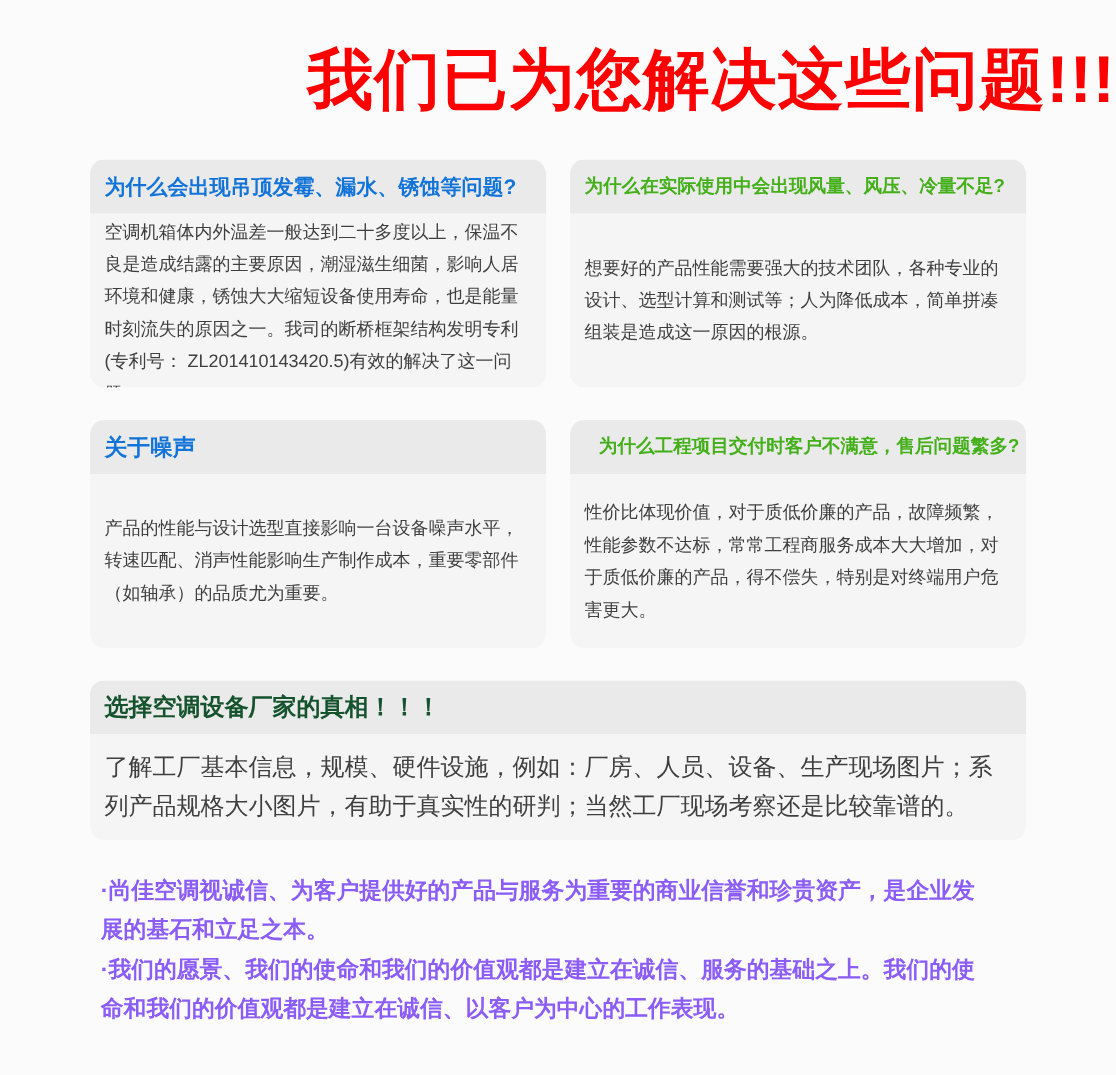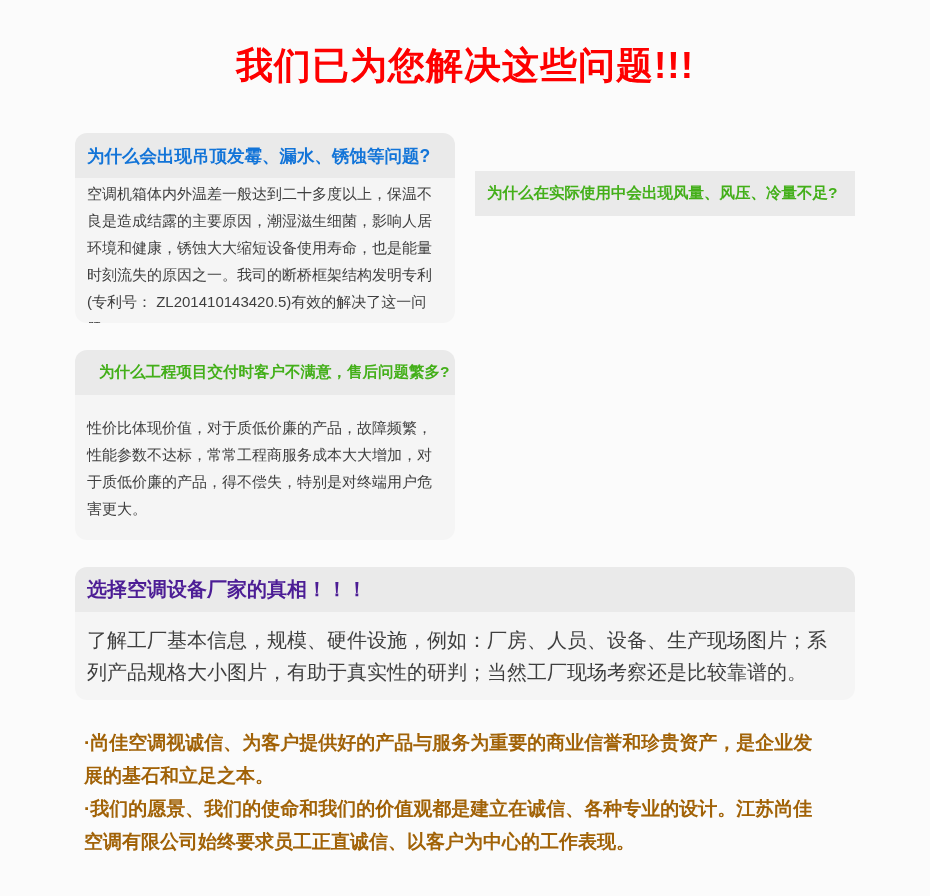--- a/index.html
+++ b/index.html
@@ -8,22 +8,22 @@
     width: 930px;
     height: 896px;
     background: #fbfbfb;
     font-family: "Liberation Sans", sans-serif;
     overflow: hidden;
   }
   .page-title {
     margin: 0;
     height: 133px;
     padding-top: 34px;
-    text-align: center;
-    font-size: 37px;
+    text-align: right;
+    font-size: 55px;
     line-height: 64px;
     font-weight: 700;
     letter-spacing: 1px;
     white-space: nowrap;
   }
   .cards-grid {
     display: grid;
     margin-left: 75px;
     width: 780px;
     grid-template-columns: 380px 380px;
@@ -82,36 +82,45 @@
 <div class="cards-grid">
 
   <section class="card c1">
     <div class="card-head" style="color: rgb(18, 116, 216);">为什么会出现吊顶发霉、漏水、锈蚀等问题?</div>
     <div class="card-body">
       <p><span>空调机箱体内外温差一般达到二十多度以上，保温不良是造成结露的主要原因，潮湿滋生细菌，影响人居环境和健康，锈蚀大大缩短设备使用寿命，也是能量时刻流失的原因之一。我司的断桥框架结构发明专利</span><span class="patent-bold">(专利号： ZL201410143420.5)</span><span>有效的解决了这一问题。</span></p>
     </div>
   </section>
 
   <section class="card c2">
-    <div class="card-head" style="color: rgb(67, 175, 25); margin-top: 38px;">为什么在实际使用中会出现风量、风压、冷量不足?</div>
+    <div class="card-head" style="color: rgb(67, 175, 25);">为什么在实际使用中会出现风量、风压、冷量不足?</div>
+    <div class="card-body">
+      <p>想要好的产品性能需要强大的技术团队，各种专业的设计、选型计算和测试等；人为降低成本，简单拼凑组装是造成这一原因的根源。</p>
+    </div>
   </section>
 
+  <section class="card c3">
+    <div class="card-head" style="color: rgb(18, 116, 216);">关于噪声</div>
+    <div class="card-body">
+      <p>产品的性能与设计选型直接影响一台设备噪声水平，转速匹配、消声性能影响生产制作成本，重要零部件（如轴承）的品质尤为重要。</p>
+    </div>
+  </section>
 
   <section class="card c4">
     <div class="card-head" style="color: rgb(67, 175, 25);">为什么工程项目交付时客户不满意，售后问题繁多?</div>
     <div class="card-body">
       <p>性价比体现价值，对于质低价廉的产品，故障频繁，性能参数不达标，常常工程商服务成本大大增加，对于质低价廉的产品，得不偿失，特别是对终端用户危害更大。</p>
     </div>
   </section>
 
   <section class="card c5">
-    <div class="card-head" style="color: #4c1d95;">选择空调设备厂家的真相！！！</div>
+    <div class="card-head" style="color: #14532d;">选择空调设备厂家的真相！！！</div>
     <div class="card-body">
       <p>了解工厂基本信息，规模、硬件设施，例如：厂房、人员、设备、生产现场图片；系列产品规格大小图片，有助于真实性的研判；当然工厂现场考察还是比较靠谱的。</p>
     </div>
   </section>
 
 </div>
 
-<div class="footer-notes" style="color: #a16207;">
+<div class="footer-notes" style="color: #8b5cf6;">
   <p>·尚佳空调视诚信、为客户提供好的产品与服务为重要的商业信誉和珍贵资产，是企业发展的基石和立足之本。</p>
-  <p>·我们的愿景、我们的使命和我们的价值观都是建立在诚信、各种专业的设计。江苏尚佳空调有限公司始终要求员工正直诚信、以客户为中心的工作表现。</p>
+  <p>·我们的愿景、我们的使命和我们的价值观都是建立在诚信、服务的基础之上。我们的使命和我们的价值观都是建立在诚信、以客户为中心的工作表现。</p>
 </div>
 
 </body></html>

